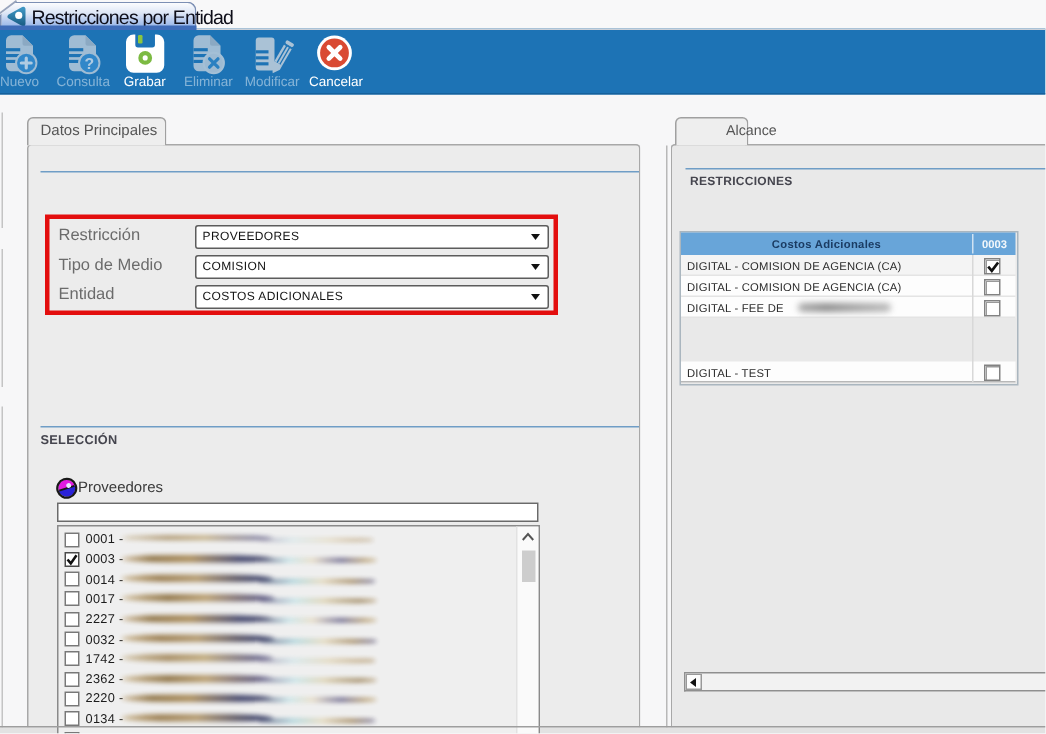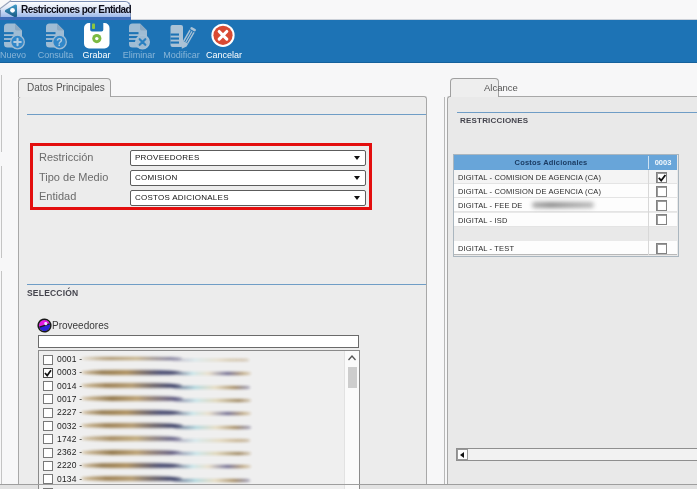--- a/index.html
+++ b/index.html
@@ -54,21 +54,21 @@
 <svg class="abs" style="left:4px;top:4px;" width="14" height="14" viewBox="0 0 14 14">
   <defs>
       <linearGradient id="tg" x1="0" y1="0" x2="0" y2="1">
     <stop offset="0" stop-color="#3e95c2"></stop>
         <stop offset="1" stop-color="#1d6189"></stop>
   </linearGradient>
     </defs>
   <polygon points="11.5,2 11.5,12 2.5,7" fill="url(#tg)" stroke="url(#tg)" stroke-width="3" stroke-linejoin="round"></polygon>
   <circle cx="8.5" cy="6.3" r="2.4" fill="#fff"></circle>
 </svg>
-<div class="abs" style="left:21px;top:4px;font-size:10px;font-weight:bold;color:#0d0d18;letter-spacing:-0.55px;">Restricciones por Entidad</div>
+<div class="abs" style="left:21px;top:4px;font-size:13px;font-weight:normal;color:#0d0d18;letter-spacing:-0.55px;">Restricciones por Entidad</div>
 
 <div class="abs" style="left:0;top:17px;width:131px;height:3px;background:#3f6cb8;z-index:5;"></div>
 
 <div class="abs" style="left:0;top:19px;width:697px;height:44px;background:#1d73b5;
      border-top:1px solid #ccd1d9;border-bottom:1px solid #15619c;box-sizing:border-box;"></div>
 
 <svg class="abs" style="left:0;top:19px;" width="697" height="44" viewBox="0 0 697 44">
   <defs>
     <g id="doc">
       <path d="M2,3.5 A3.5,3.5 0 0 1 5.5,0 h7.5 l7,7 v13.5 a3.5,3.5 0 0 1 -3.5,3.5 h-11 a3.5,3.5 0 0 1 -3.5,-3.5 Z" fill="#d2d9e0"></path>
@@ -264,24 +264,20 @@
     </div>
   <div class="trow" style="top:29.2px;">
       <span class="ttx">DIGITAL - COMISION DE AGENCIA (CA)</span>
       <span class="tcb"></span>
     </div>
   <div class="trow" style="top:43.4px;">
       <span class="ttx">DIGITAL - FEE DE</span>
     <div style="position:absolute;left:78px;top:4px;width:62px;height:6px;border-radius:3px;filter:blur(2px);background:linear-gradient(90deg,#8e8e8e,#5f5f5f 30%,#7e7e7e 60%,#a0a0a0);opacity:.7;"></div>
     <span class="tcb"></span>
     </div>
-  <div class="trow" style="top:57.6px;">
-      <span class="ttx">DIGITAL - ISD</span>
-      <span class="tcb"></span>
-    </div>
   <div class="trow" style="top:86px;border-bottom:1px solid #b8b8b8;">
       <span class="ttx">DIGITAL - TEST</span>
       <span class="tcb"></span>
     </div>
 
   <div style="position:absolute;left:194px;top:15px;width:1px;height:85px;background:#d8d8d8;"></div>
 </div>
 
 <div class="abs" style="left:456px;top:448px;width:241px;height:13px;background:#f2f2f2;
      border:1px solid #8f8f8f;border-right:none;box-sizing:border-box;"></div>

